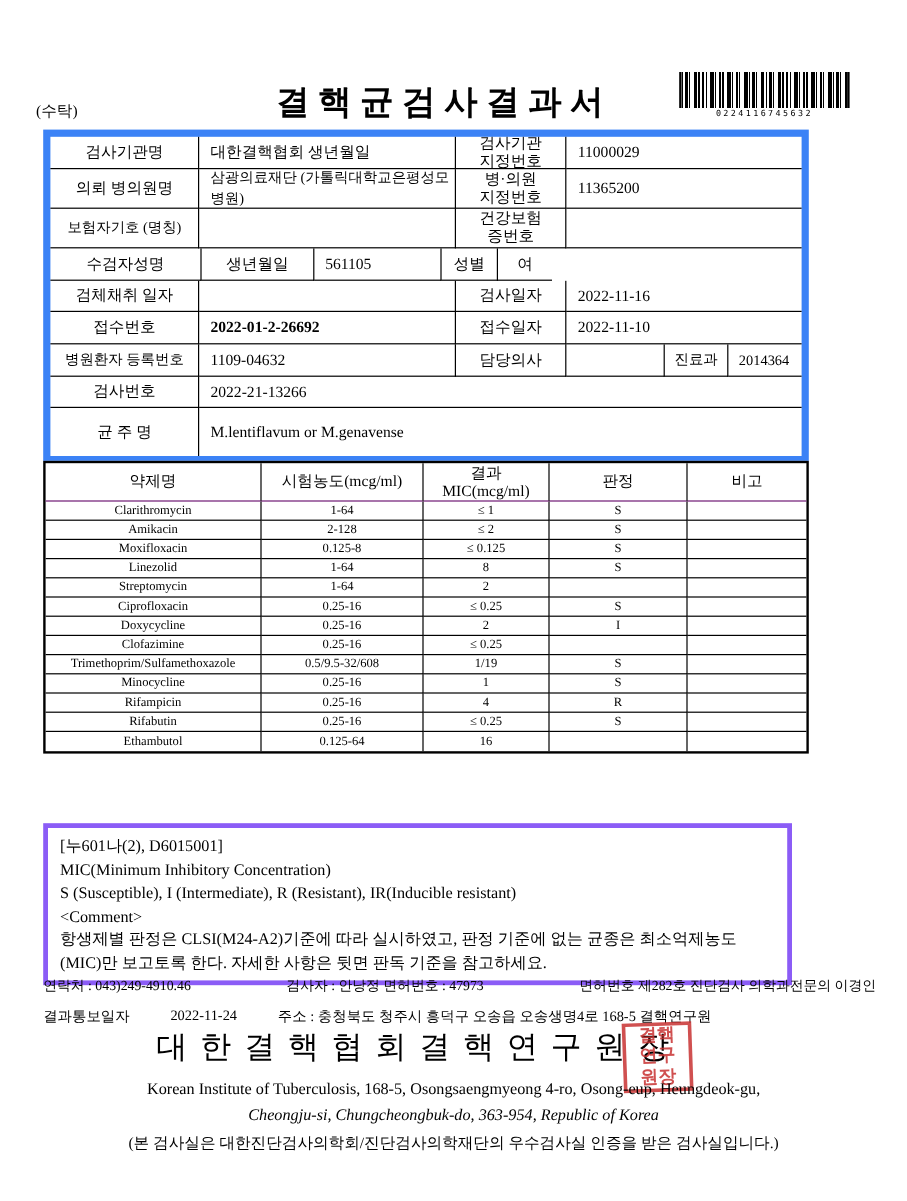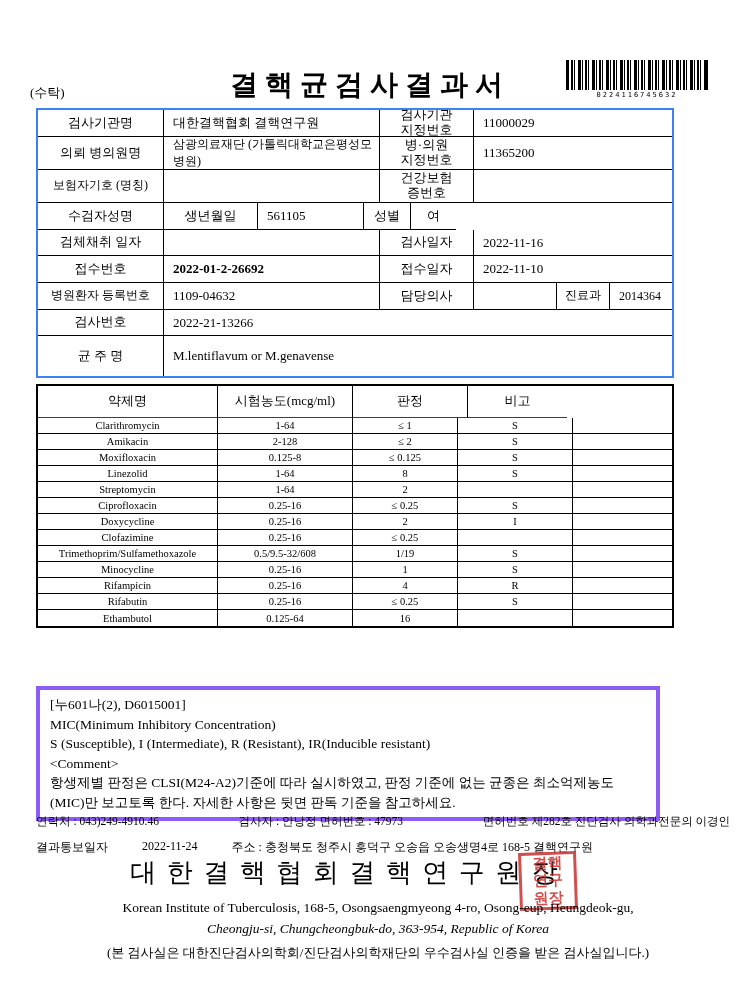--- a/index.html
+++ b/index.html
@@ -18,21 +18,21 @@
   .barcode {
     height: 30px; width: 142px;
     background: repeating-linear-gradient(90deg,
       #000 0 1px, #fff 1px 3px, #000 3px 5px, #fff 5px 6px,
       #000 6px 7px, #fff 7px 10px, #000 10px 13px, #fff 13px 14px);
     border-left: 2px solid #000; border-right: 2px solid #000;
   }
   .barcode-text { font-family: "DejaVu Sans Mono", monospace; font-size: 7px; letter-spacing: 2px; text-align: center; margin-top: 1px; }
 
   
-  .info-table { position: absolute; left: 36px; top: 108px; width: 638px; border: 2px solid #3b82f6; background: #fff; }
+  .info-table { position: absolute; left: 36px; top: 108px; width: 638px; border: 6px solid #3b82f6; background: #fff; }
   .irow { display: flex; }
   .cell {
     border-right: 1px solid #000; border-bottom: 1px solid #000;
     display: flex; align-items: center; font-size: 13px; overflow: hidden;
   }
   .cell.nr { border-right: none; }
   .irow.lastrow .cell { border-bottom: none; }
   .cell.label { justify-content: center; text-align: center; white-space: pre-line; line-height: 1.12; }
   .cell.value { padding-left: 9px; }
   .cell.sm { font-size: 12px; }
@@ -88,21 +88,21 @@
 <div class="title">결핵균검사결과서</div>
 
 <div class="barcode-wrap">
   <div class="barcode"></div>
   <div class="barcode-text">0224116745632</div>
 </div>
 
 <div class="info-table">
   <div class="irow h27">
     <div class="cell label w-label">검사기관명</div>
-    <div class="cell value w-val">대한결핵협회 결핵연구원</div>
+    <div class="cell value w-val">대한결핵협회 생년월일</div>
     <div class="cell label w-l2">검사기관
 지정번호</div>
     <div class="cell value w-v2 nr">11000029</div>
   </div>
   <div class="irow h33">
     <div class="cell label w-label">의뢰 병의원명</div>
     <div class="cell value w-val sm">삼광의료재단 (가톨릭대학교은평성모병원)</div>
     <div class="cell label w-l2">병·의원
 지정번호</div>
     <div class="cell value w-v2 nr">11365200</div>
@@ -148,20 +148,22 @@
   <div class="irow h40 lastrow">
     <div class="cell label w-label">균 주 명</div>
     <div class="cell value w-wide nr">M.lentiflavum or M.genavense</div>
   </div>
 </div>
 
 <div class="drug-table">
   <div class="dhead">
     <div class="dhc dc1">약제명</div>
     <div class="dhc dc2">시험농도(mcg/ml)</div>
+    <div class="dhc dc3">결과
+MIC(mcg/ml)</div>
     <div class="dhc dc4">판정</div>
     <div class="dhc dc5">비고</div>
   </div>
   <div class="drow">
       <div class="dcell dc1">Clarithromycin</div>
       <div class="dcell dc2">1-64</div>
       <div class="dcell dc3">≤ 1</div>
       <div class="dcell dc4">S</div>
       <div class="dcell dc5"></div>
     </div>

